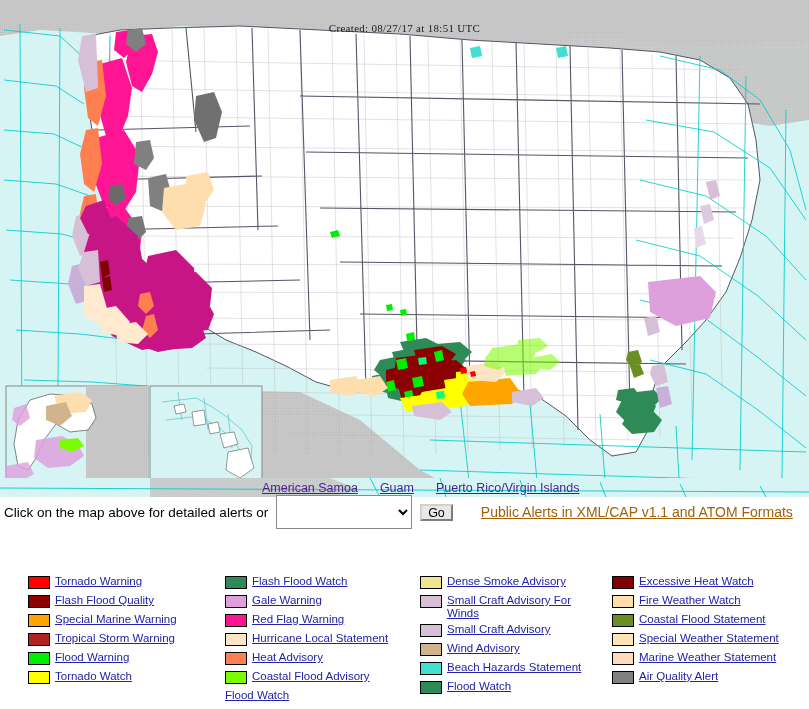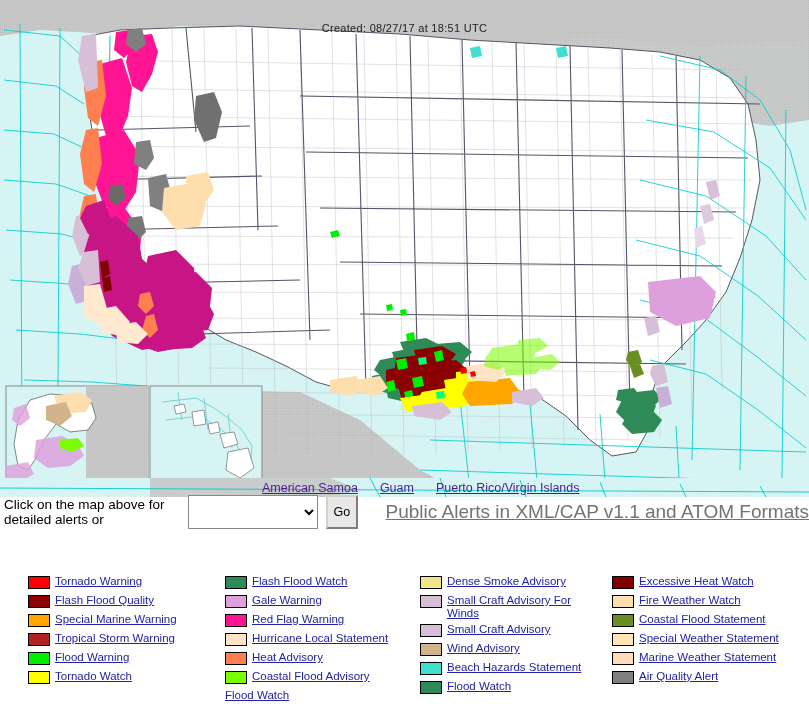--- a/index.html
+++ b/index.html
@@ -25,21 +25,21 @@
     background: #d7f4f4;
     overflow: hidden;
   }
   #map-svg { display: block; width: 809px; height: 497px; }
 
   #created-label {
     position: absolute;
     left: 0; right: 0;
     top: 22px;
     text-align: center;
-    font-family: Liberation Sans, sans-serif;
+    font-family: Liberation Serif, serif;
     font-size: 11px;
     color: #202020;
     letter-spacing: 0.3px;
     z-index: 20;
     pointer-events: none;
   }
 
   
   #terr-links {
     position: absolute;
@@ -73,31 +73,31 @@
     font-size: 12.5px;
     height: 20px;
     padding: 16px 2px;
     border: 1px solid #888;
     background: #fff;
     width: 136px;
   }
   #go-button {
     font-family: "Liberation Sans", sans-serif;
     font-size: 12.5px;
-    height: 34px;
+    height: 17px;
     min-width: 32px;
     padding: 0 6px;
     border: 2px outset #d4d0c8;
     background: #e8e8e8;
     cursor: pointer;
   }
   #xmlcap-link {
-    color: #737373;
+    color: #a16207;
     text-decoration: underline;
-    font-size: 19px;
+    font-size: 14px;
     margin-left: 20px;
     white-space: nowrap;
   }
 
   
   #legend {
     position: absolute;
     left: 0;
     top: 575px;
     width: 809px;

